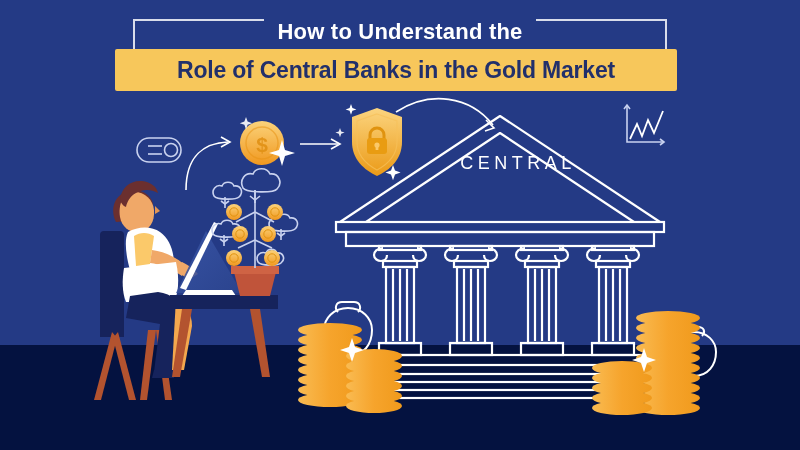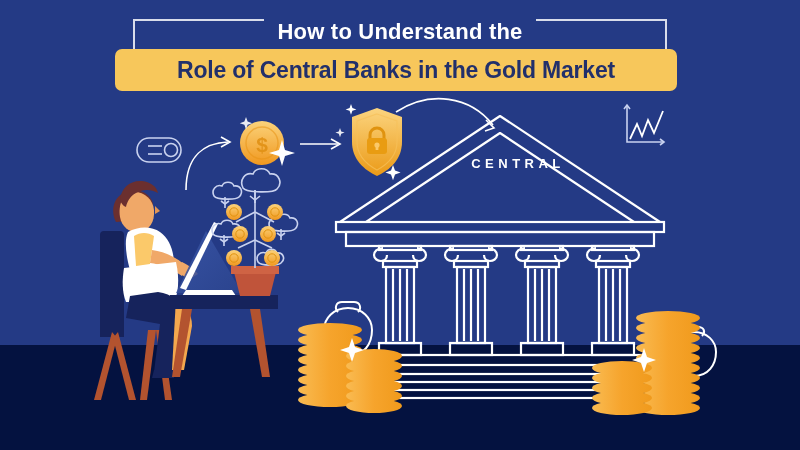--- a/index.html
+++ b/index.html
@@ -19,37 +19,37 @@
   .bracket{position:absolute;left:133px;top:11px;width:534px;height:38px;
            border:2px solid #d9dcea;border-bottom:none;box-sizing:border-box;}
   .title-top{position:absolute;left:0;top:11px;width:800px;text-align:center;}
   .title-top span{
     display:inline-block;background:#243a85;padding:0 14px;
     color:#ffffff;font-size:22px;font-weight:bold;letter-spacing:.2px;
     line-height:26px;
   }
   .title-bar{
     position:absolute;left:115px;top:41px;width:562px;height:42px;
-    background:#f6c council;background:#f7c75b;border-radius:7px;
+    background:#f6c council;background:#f7c75b;border-radius:2px;
     display:flex;align-items:center;justify-content:center;
   }
   .title-bar span{
     color:#22306b;font-size:23px;font-weight:bold;letter-spacing:-.2px;white-space:nowrap;
   }
 
   
   .layer{position:absolute;left:0;top:0;width:800px;height:450px;overflow:visible;}
 
   .ghost{fill:none;stroke:#ffffff;stroke-width:2;}
   .bldg{fill:none;stroke:#ffffff;stroke-width:2.2;}
   .arrow{fill:none;stroke:#ffffff;stroke-width:1.6;}
   .thin{fill:none;stroke:#c9d2ef;stroke-width:1.6;}
 
   .cb-text{position:absolute;left:418px;top:154px;width:200px;text-align:center;color:#ffffff;
-           font-size:13px;font-weight:bold;letter-spacing:4.5px;line-height:19px;}
+           font-size:18px;font-weight:normal;letter-spacing:4.5px;line-height:19px;}
 </style>
 </head>
 <body>
 
 <div class="stage">
 
   <div class="bg-top"></div>
   <div class="bg-ground"></div>
 
   <div class="title-wrap">

